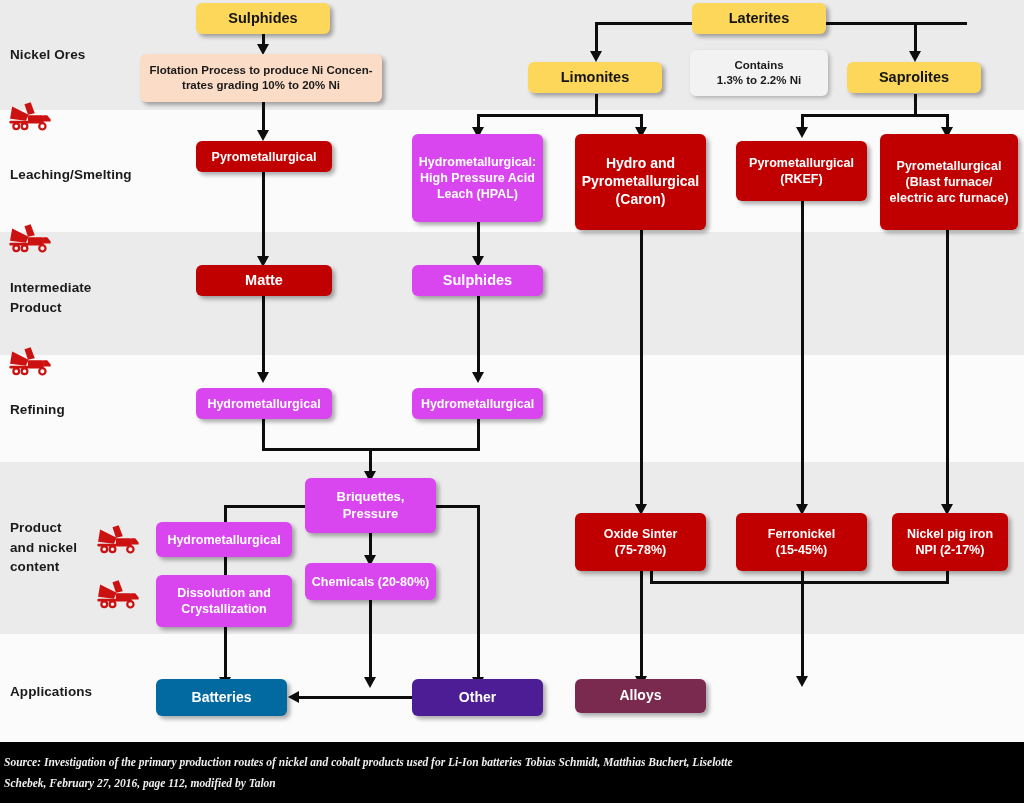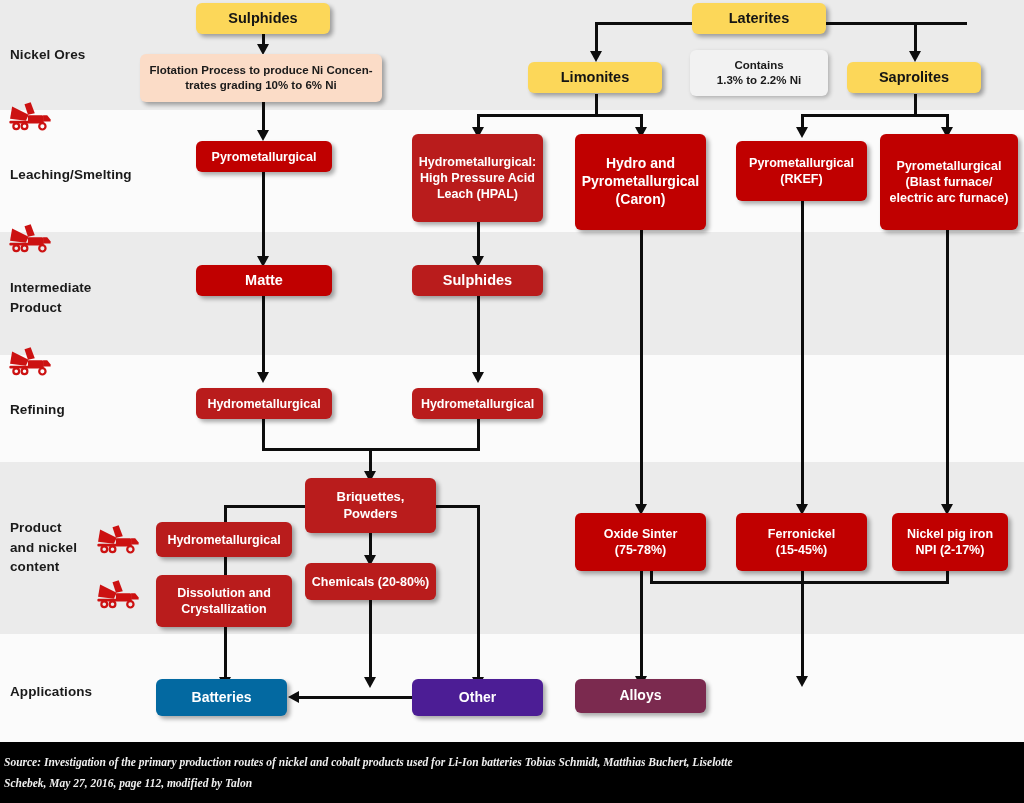--- a/index.html
+++ b/index.html
@@ -33,21 +33,21 @@
     text-align:center;
     font-weight:bold;
     line-height:1.28;
     box-shadow:3px 3px 4px rgba(0,0,0,.33);
     padding:2px 4px;
     z-index:5;
   }
   .n-yellow{background:#fcd759;color:#141414;}
   .n-peach{background:#fbdcc7;color:#1a1a1a;}
   .n-red{background:#c00000;color:#fff;}
-  .n-blue{background:#b91c1c;color:#fff;}
+  .n-blue{background:#d946ef;color:#fff;}
   .n-green{background:#0369a1;color:#fff;}
   .n-pink{background:#4c1d95;color:#fff;}
   .n-plum{background:#7b2a4f;color:#fff;}
   .n-white{background:#f2f2f2;color:#1a1a1a;font-weight:bold;box-shadow:2px 2px 4px rgba(0,0,0,.25);}
 
   .conn{position:absolute;background:#0d0d0d;z-index:2;}
   .conn.v{width:3px;}
   .conn.h{height:3px;}
   .arrow{
     position:absolute;width:0;height:0;z-index:3;
@@ -264,21 +264,21 @@
     <div class="node n-yellow" style="left:692px;top:3px;width:134px;height:31px;font-size:14.5px;">Laterites</div>
 
     <div class="node n-yellow" style="left:528px;top:62px;width:134px;height:31px;font-size:14.5px;">Limonites</div>
 
     <div class="node n-yellow" style="left:847px;top:62px;width:134px;height:31px;font-size:14.5px;">Saprolites</div>
 
     <div class="node n-white" style="left:690px;top:50px;width:138px;height:46px;font-size:11.5px;white-space:pre-line;">Contains
 1.3% to 2.2% Ni</div>
 
     <div class="node n-peach" style="left:140px;top:54px;width:242px;height:48px;font-size:11.5px;white-space:pre-line;">Flotation Process to produce Ni Concen-
-trates grading 10% to 6% Ni</div>
+trates grading 10% to 20% Ni</div>
 
     <div class="node n-red" style="left:196px;top:141px;width:136px;height:31px;font-size:12.5px;">Pyrometallurgical</div>
 
     <div class="node n-blue" style="left:412px;top:134px;width:131px;height:88px;font-size:12.5px;white-space:pre-line;">Hydrometallurgical:
 High Pressure Acid
 Leach (HPAL)</div>
 
     <div class="node n-red" style="left:575px;top:134px;width:131px;height:96px;font-size:14px;white-space:pre-line;">Hydro and
 Pyrometallurgical
 (Caron)</div>
@@ -292,21 +292,21 @@
 
     <div class="node n-red" style="left:196px;top:265px;width:136px;height:31px;font-size:14.5px;">Matte</div>
 
     <div class="node n-blue" style="left:412px;top:265px;width:131px;height:31px;font-size:14.5px;">Sulphides</div>
 
     <div class="node n-blue" style="left:196px;top:388px;width:136px;height:31px;font-size:12.5px;">Hydrometallurgical</div>
 
     <div class="node n-blue" style="left:412px;top:388px;width:131px;height:31px;font-size:12.5px;">Hydrometallurgical</div>
 
     <div class="node n-blue" style="left:305px;top:478px;width:131px;height:55px;font-size:13px;white-space:pre-line;">Briquettes,
-Powders</div>
+Pressure</div>
 
     <div class="node n-blue" style="left:156px;top:522px;width:136px;height:35px;font-size:12.5px;">Hydrometallurgical</div>
 
     <div class="node n-blue" style="left:156px;top:575px;width:136px;height:52px;font-size:12.5px;white-space:pre-line;">Dissolution and
 Crystallization</div>
 
     <div class="node n-blue" style="left:305px;top:563px;width:131px;height:37px;font-size:12.5px;">Chemicals (20-80%)</div>
 
     <div class="node n-red" style="left:575px;top:513px;width:131px;height:58px;font-size:12.5px;white-space:pre-line;">Oxide Sinter
 (75-78%)</div>
@@ -321,15 +321,15 @@
 
     <div class="node n-pink" style="left:412px;top:679px;width:131px;height:37px;font-size:14px;">Other</div>
 
     <div class="node n-plum" style="left:575px;top:679px;width:131px;height:34px;font-size:14px;">Alloys</div>
 
 
   </div>
 
   <div id="footer">
     <div class="srcline" style="top:14px;">Source: Investigation of the primary production routes of nickel and cobalt products used for Li-Ion batteries Tobias Schmidt, Matthias Buchert, Liselotte</div>
-    <div class="srcline" style="top:35px;">Schebek, May 27, 2016, page 112, modified by Talon</div>
+    <div class="srcline" style="top:35px;">Schebek, February 27, 2016, page 112, modified by Talon</div>
   </div>
 </div>
 
 </body></html>

